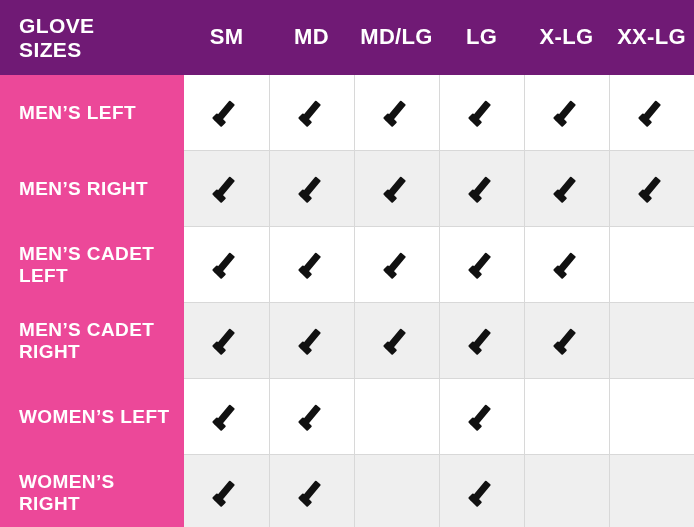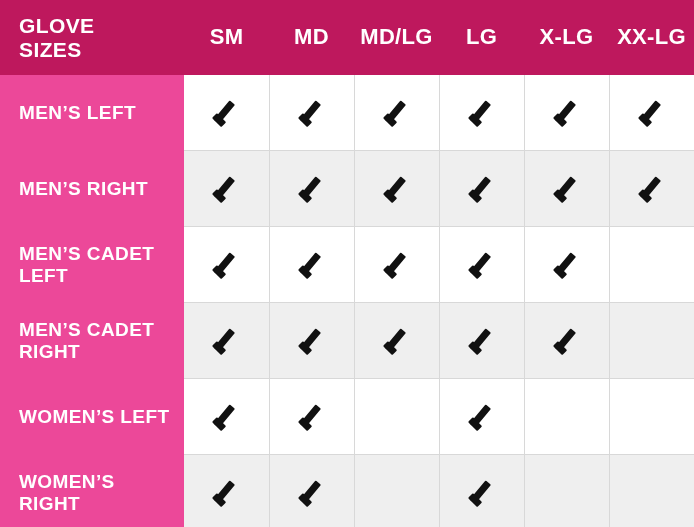--- a/index.html
+++ b/index.html
@@ -20,21 +20,21 @@
   }
   table.glove-table {
     border-collapse: collapse;
     width: 694px;
     table-layout: fixed;
   }
   table.glove-table col.label-col { width: 184px; }
   table.glove-table col.size-col { width: 85px; }
 
   thead th {
-    background: #be185d;
+    background: #701a75;
     color: #ffffff;
     text-align: left;
     vertical-align: middle;
     font-size: 21px;
     font-weight: 700;
     letter-spacing: 0.4px;
     line-height: 1.12;
     padding: 0;
     height: 75px;
     border: none;

